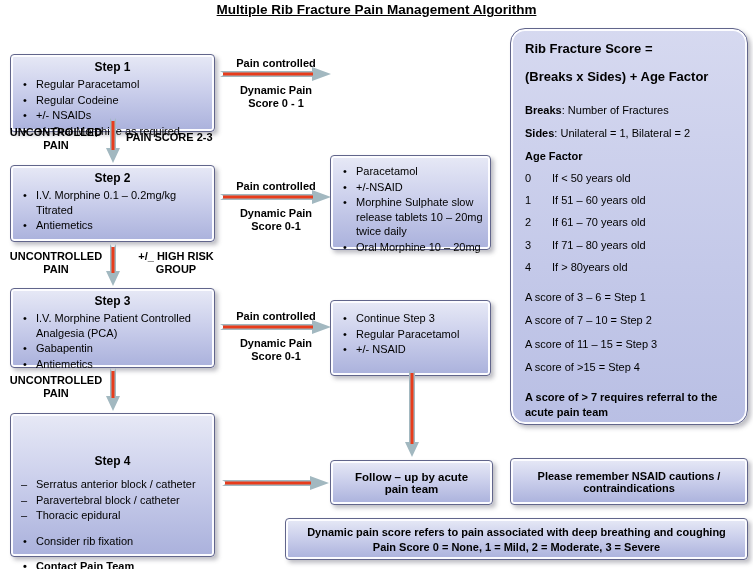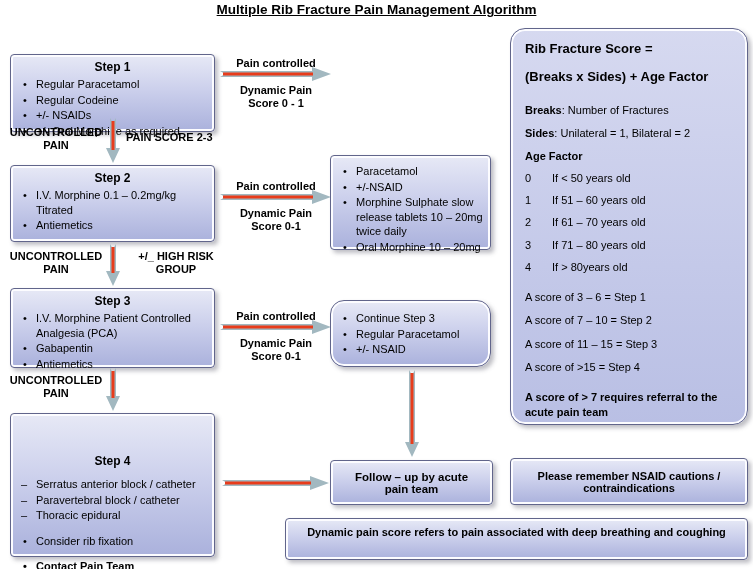--- a/index.html
+++ b/index.html
@@ -144,21 +144,21 @@
 
   <div class="box" style="left:330px;top:155px;width:161px;height:95px;">
     <ul style="padding-top:7px;">
       <li class="b">Paracetamol</li>
       <li class="b">+/-NSAID</li>
       <li class="b">Morphine Sulphate slow release tablets 10 – 20mg twice daily</li>
       <li class="b">Oral Morphine 10 – 20mg</li>
     </ul>
   </div>
 
-  <div class="box" style="left:330px;top:300px;width:161px;height:67px;border-radius:14px;">
+  <div class="box" style="left:330px;top:300px;width:161px;height:76px;">
     <ul style="padding-top:9px;">
       <li class="b">Continue Step 3</li>
       <li class="b">Regular Paracetamol</li>
       <li class="b">+/- NSAID</li>
     </ul>
   </div>
 
   <svg class="arrow" style="left:404px;top:370px;" width="16" height="88">
     <polygon points="5,0 5,72 1,72 8,87 15,72 11,72 11,0 8,5" fill="#a2b8c0"></polygon>
     <rect x="6.5" y="3" width="3" height="71" fill="#e83c1c"></rect>
@@ -210,16 +210,17 @@
     </div>
   </div>
 
   <div class="box" style="left:510px;top:458px;width:238px;height:47px;display:flex;align-items:center;justify-content:center;">
     <div class="center-bold" style="width:210px;font-size:11px;">Please remember NSAID cautions / contraindications</div>
   </div>
 
   <div class="box" style="left:285px;top:518px;width:463px;height:42px;">
     <div class="bar-lines">
       <div>Dynamic pain score refers to pain associated with deep breathing and coughing</div>
+      <div>Pain Score 0 = None, 1 = Mild, 2 = Moderate, 3 = Severe</div>
     </div>
   </div>
 
 </div>
 
 </body></html>

